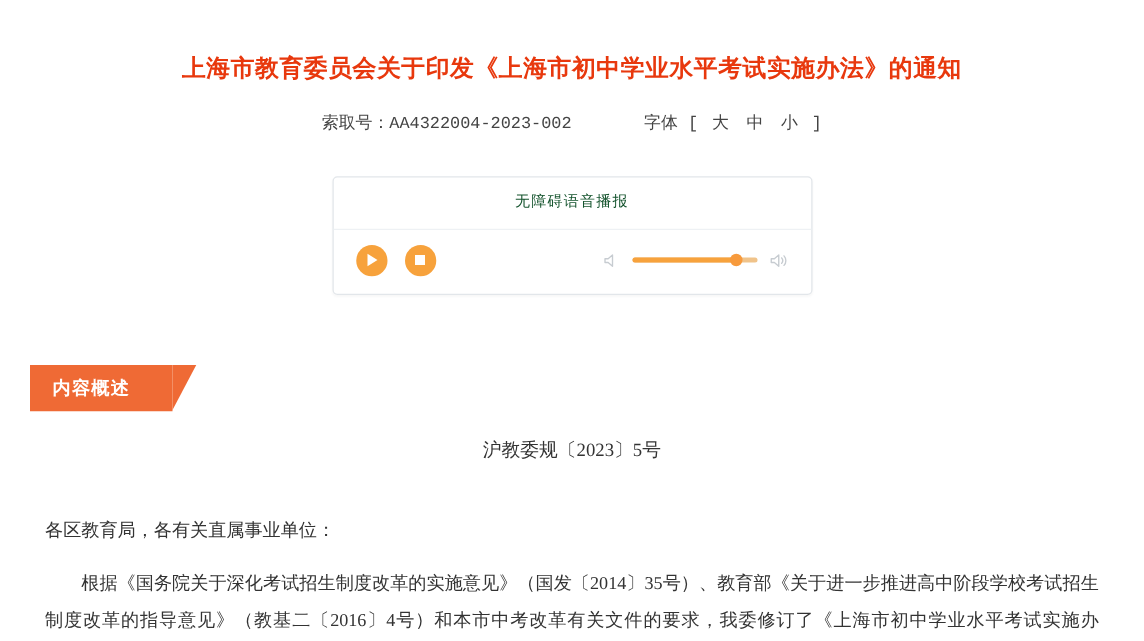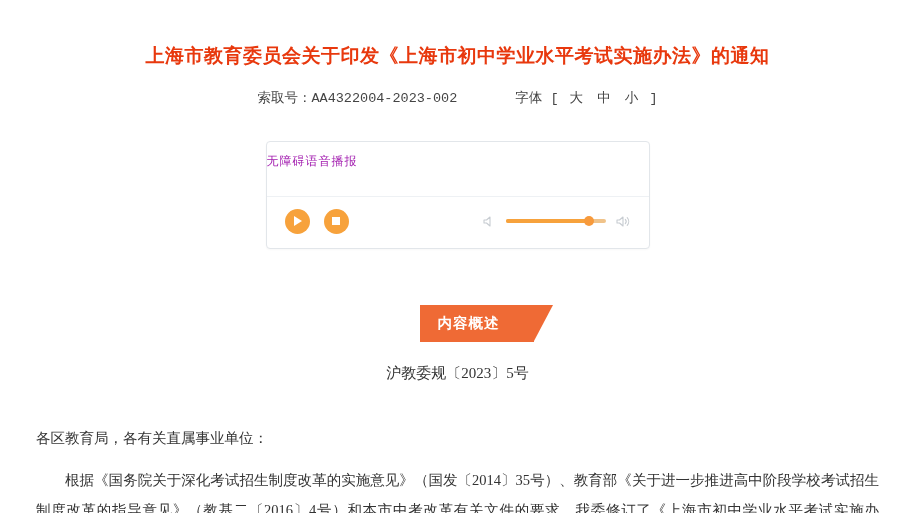--- a/index.html
+++ b/index.html
@@ -60,23 +60,24 @@
     margin-top: 34px;
   }
   .player {
     width: 382px;
     border: 1px solid #e2e6ea;
     border-radius: 4px;
     background: #ffffff;
     box-shadow: 0 1px 2px rgba(0,0,0,0.03);
   }
   .player-label {
+    text-align: center;
     font-size: 12px;
-    color: #a21caf;
-    padding: 11px 0 26px 0;
+    color: #14532d;
+    padding: 11px 0 13px 0;
     border-bottom: 1px solid #eef1f4;
     letter-spacing: 1px;
   }
   .player-controls {
     display: flex;
     align-items: center;
     padding: 12px 18px 14px 18px;
     box-sizing: border-box;
   }
   .btn-circle {
@@ -135,22 +136,21 @@
     top: -3px;
     width: 10px;
     height: 10px;
     border-radius: 50%;
     background: #f79a3c;
   }
 
   
   .banner-wrap {
     margin-top: 56px;
-    padding-left: 38px;
-    text-align: center;
+    padding-left: 24px;
   }
   .banner {
     position: relative;
     display: inline-block;
     background: #ef6a35;
     color: #ffffff;
     font-size: 14.5px;
     font-weight: bold;
     padding: 9px 34px 9px 18px;
     letter-spacing: 1px;

